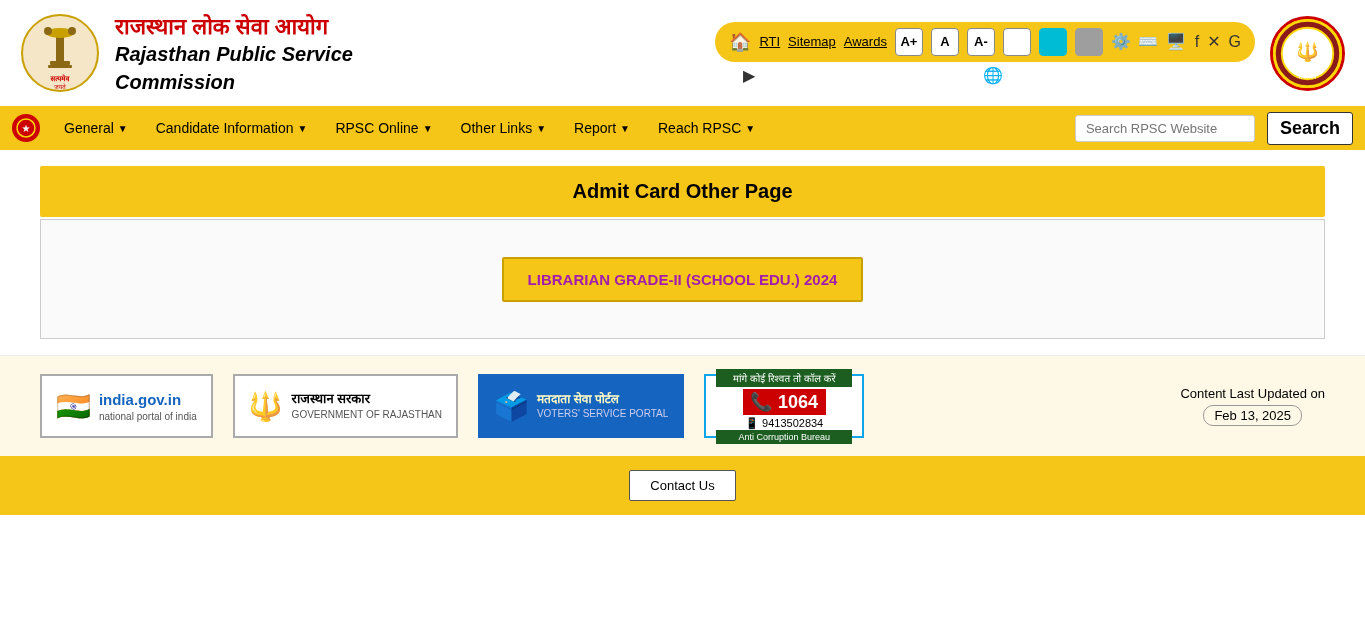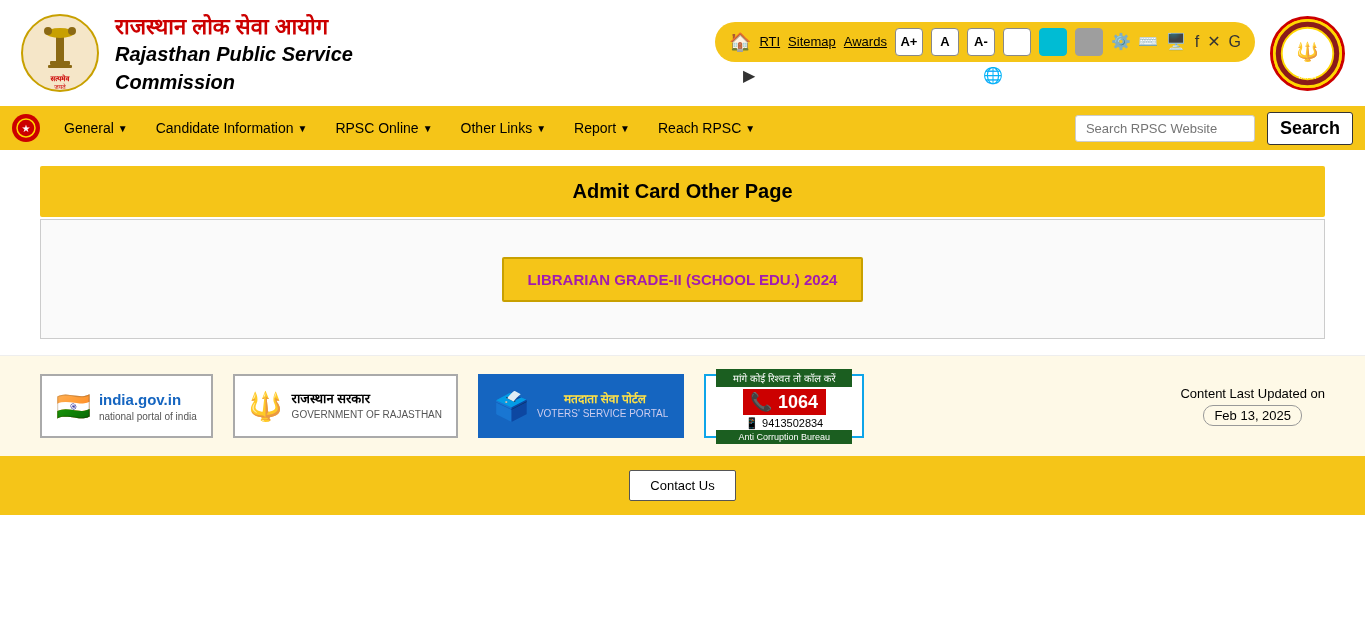--- a/index.html
+++ b/index.html
@@ -205,21 +205,21 @@
       padding: 8px 14px;
       background: #fff;
       min-width: 160px;
       height: 64px;
     }
     .logo-box.blue-bg { background: #1565c0; color: #fff; border-color: #1565c0; }
     .logo-box-icon { font-size: 28px; }
     .logo-box-text { font-size: 12px; line-height: 1.4; }
     .logo-box-text .main-txt { font-size: 15px; font-weight: bold; color: #1565c0; }
     .logo-box-text .sub-txt { font-size: 10px; color: #555; }
-    .logo-box.blue-bg .main-txt { color: #fde047; font-size: 12px; margin-left: 27px; }
+    .logo-box.blue-bg .main-txt { color: #fef9c3; font-size: 12px; }
     .logo-box.blue-bg .sub-txt { color: #cce; }
 
     .toll-free-box {
       background: #fff;
       border: 2px solid #0ea5e9;
       padding: 6px 10px;
       text-align: center;
       min-width: 160px;
       height: 64px;
       display: flex;

